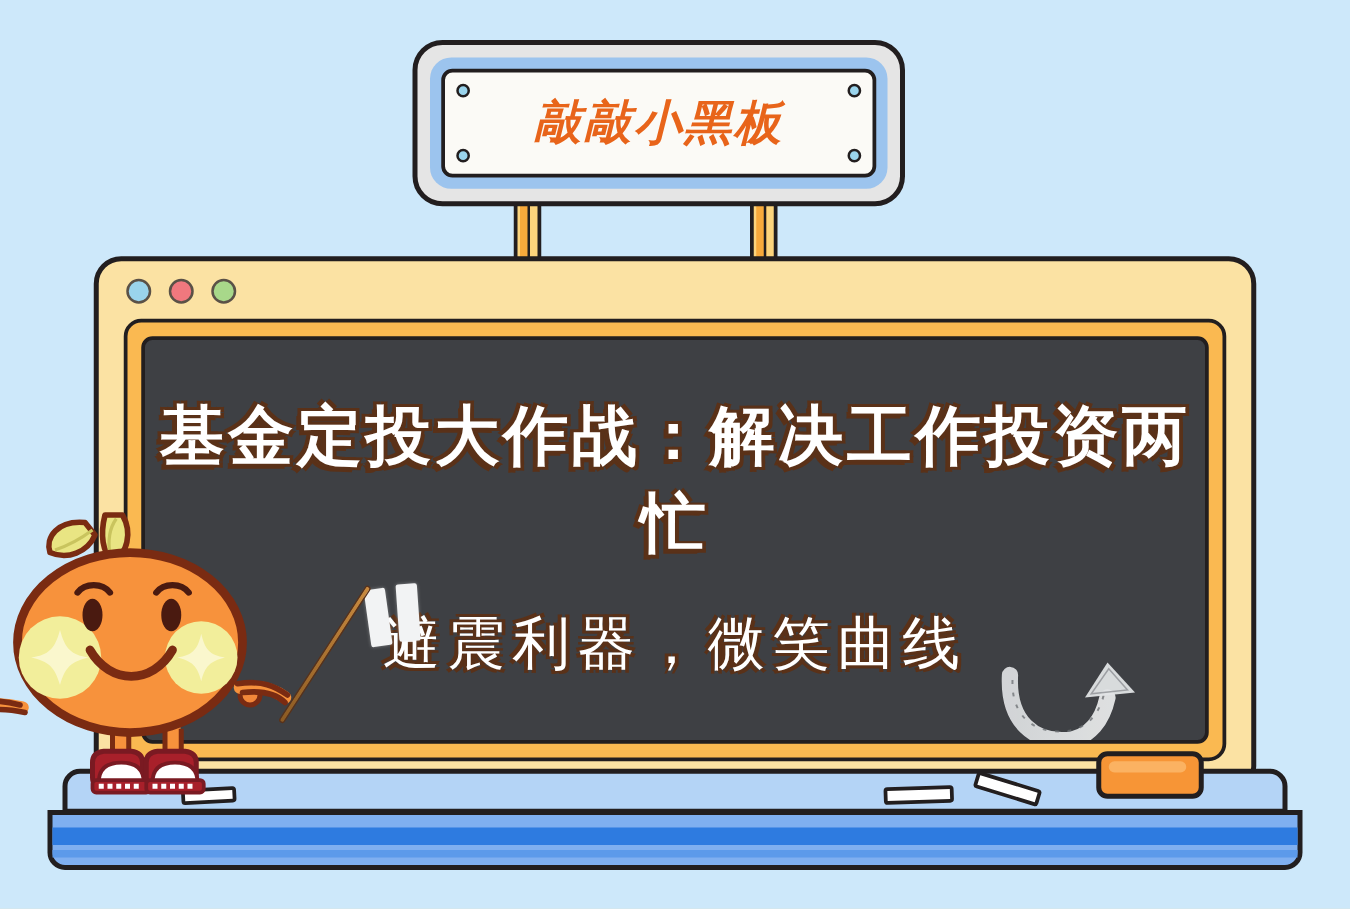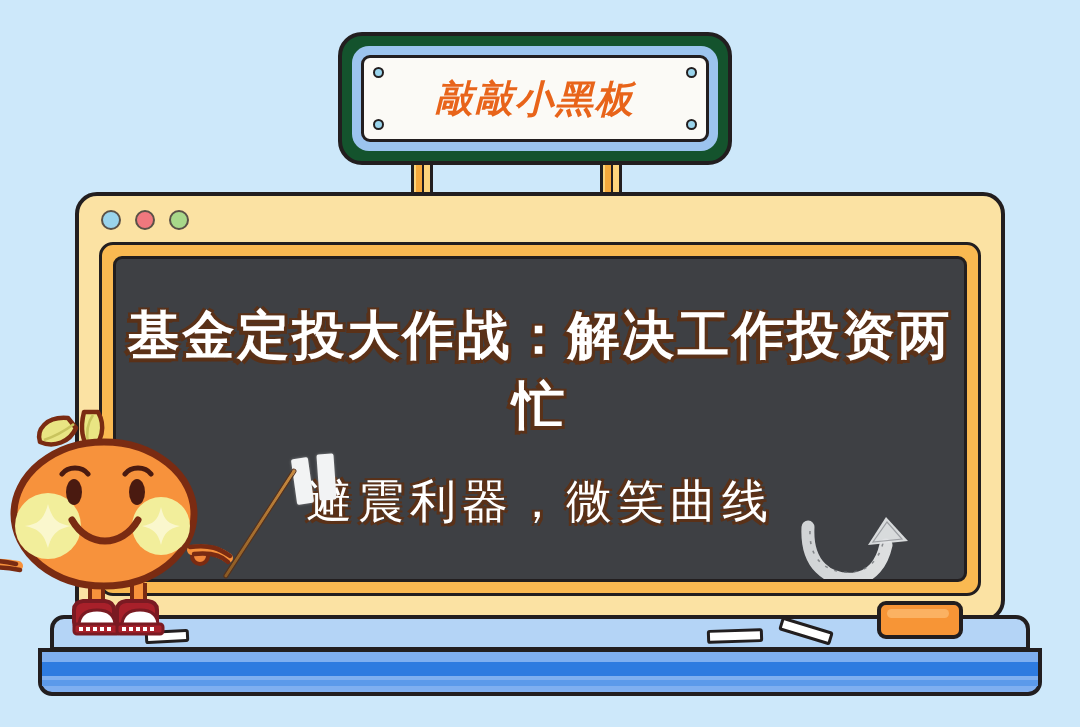--- a/index.html
+++ b/index.html
@@ -13,38 +13,38 @@
 
   
   .sign-legs{position:absolute;left:0;top:0;width:1080px;height:260px;}
   .leg{position:absolute;top:120px;width:22px;height:95px;background:#FCD47C;
        border:3px solid #221E1F;border-radius:10px 10px 0 0;box-sizing:border-box;}
   .leg::after{content:"";position:absolute;left:2px;top:0;width:6px;height:100%;
        background:#F7A93B;border-right:2px solid #221E1F;}
   .leg.l1{left:411px;}
   .leg.l2{left:600px;}
 
-  .sign-outer{position:absolute;left:338px;top:32px;width:394px;height:133px;
-      background:#14532d;border:4px solid #221E1F;border-radius:24px;box-sizing:border-box;
+  .sign-outer{position:absolute;left:330px;top:32px;width:394px;height:133px;
+      background:#e5e5e5;border:4px solid #221E1F;border-radius:24px;box-sizing:border-box;
       box-shadow:0 0 0 0 transparent;padding-left:28px;}
   .sign-glow{position:absolute;left:10px;top:10px;right:10px;bottom:10px;
       border-radius:17px;background:#9CC4EE;}
   .sign-plate{position:absolute;left:19px;top:19px;width:348px;height:87px;
       background:#FBFAF6;border:3px solid #221E1F;border-radius:9px;box-sizing:border-box;}
   .screw{position:absolute;width:11px;height:11px;border-radius:50%;
       background:#9AD4EC;border:2px solid #221E1F;box-sizing:border-box;}
   .screw.tl{left:9px;top:9px;} .screw.tr{right:9px;top:9px;}
   .screw.bl{left:9px;bottom:9px;} .screw.br{right:9px;bottom:9px;}
   .sign-text{position:absolute;left:0;right:0;top:50%;transform:translateY(-50%);
       text-align:center;font-size:38px;font-weight:bold;color:#E8641A;
       letter-spacing:2px;font-style:italic;
       font-family:"DejaVu Sans","Liberation Sans",sans-serif;}
 
   
-  .board-frame{position:absolute;left:75px;top:192px;width:930px;height:430px;
+  .board-frame{position:absolute;left:75px;top:205px;width:930px;height:430px;
       background:#FBE2A3;border:4px solid #221E1F;border-radius:22px;box-sizing:border-box;}
   .dots{position:absolute;left:22px;top:14px;display:flex;gap:14px;}
   .dot{width:20px;height:20px;border-radius:50%;border:2px solid #5A5147;box-sizing:border-box;}
   .board-inner{position:absolute;left:20px;top:46px;right:20px;bottom:22px;
       background:#FAB951;border:3px solid #221E1F;border-radius:14px;box-sizing:border-box;}
   .board-face{position:absolute;left:11px;top:11px;right:11px;bottom:11px;
       background:#3E4044;border:3px solid #221E1F;border-radius:9px;box-sizing:border-box;
       overflow:hidden;}
 
   

